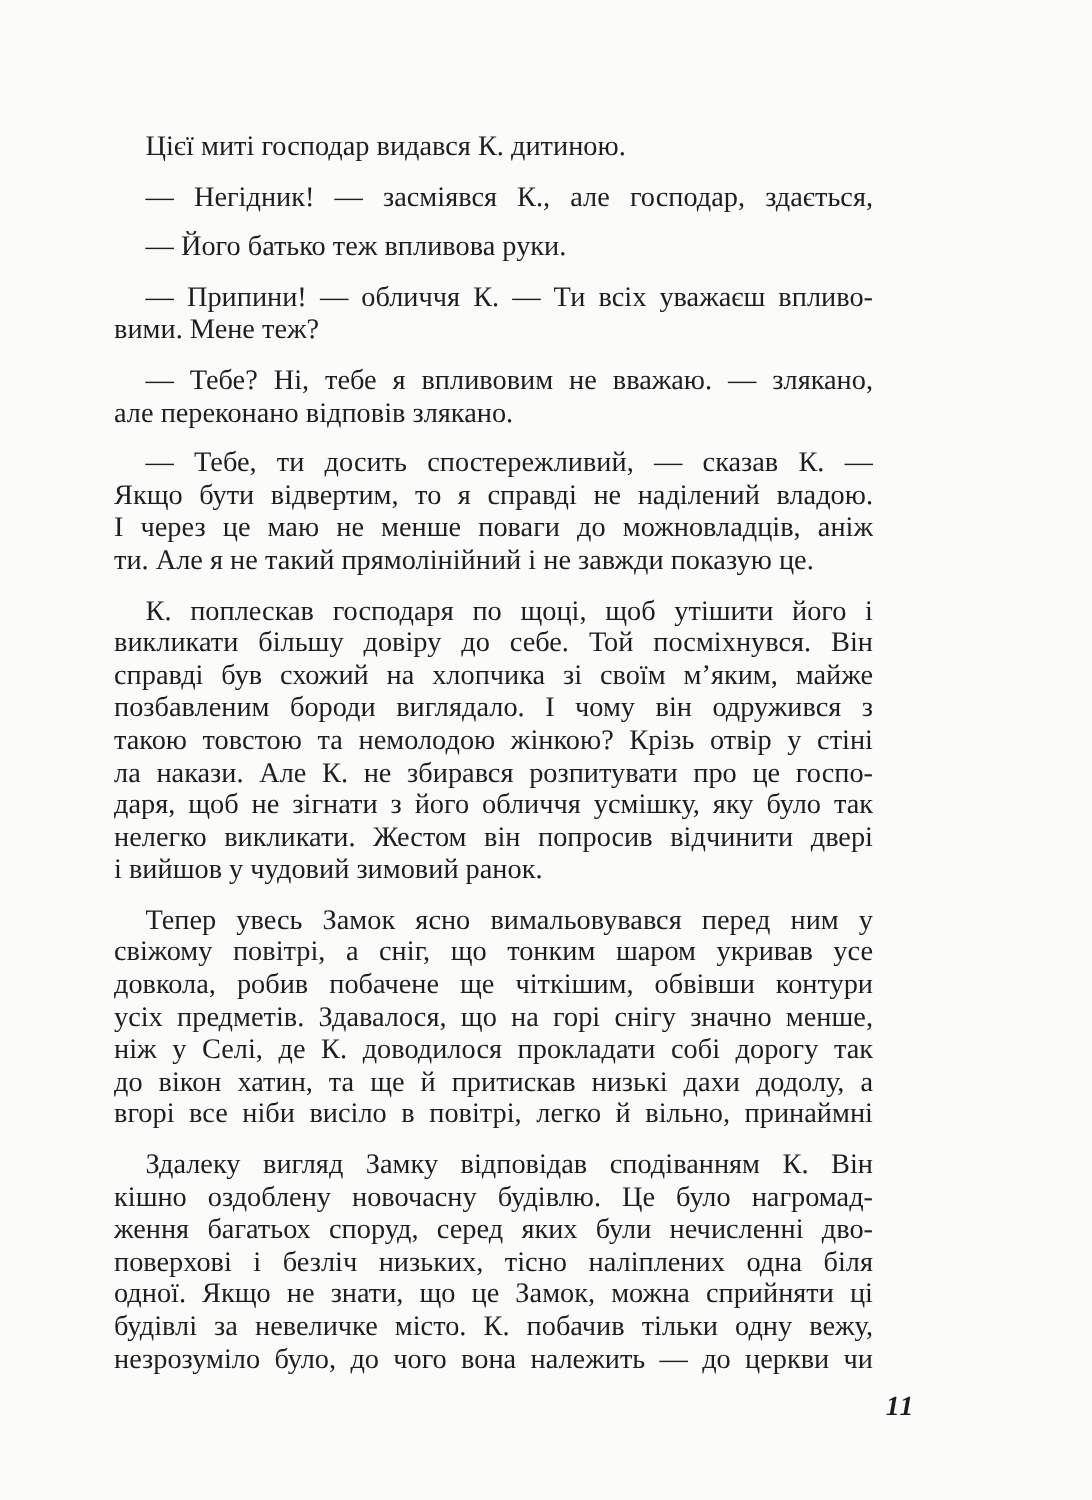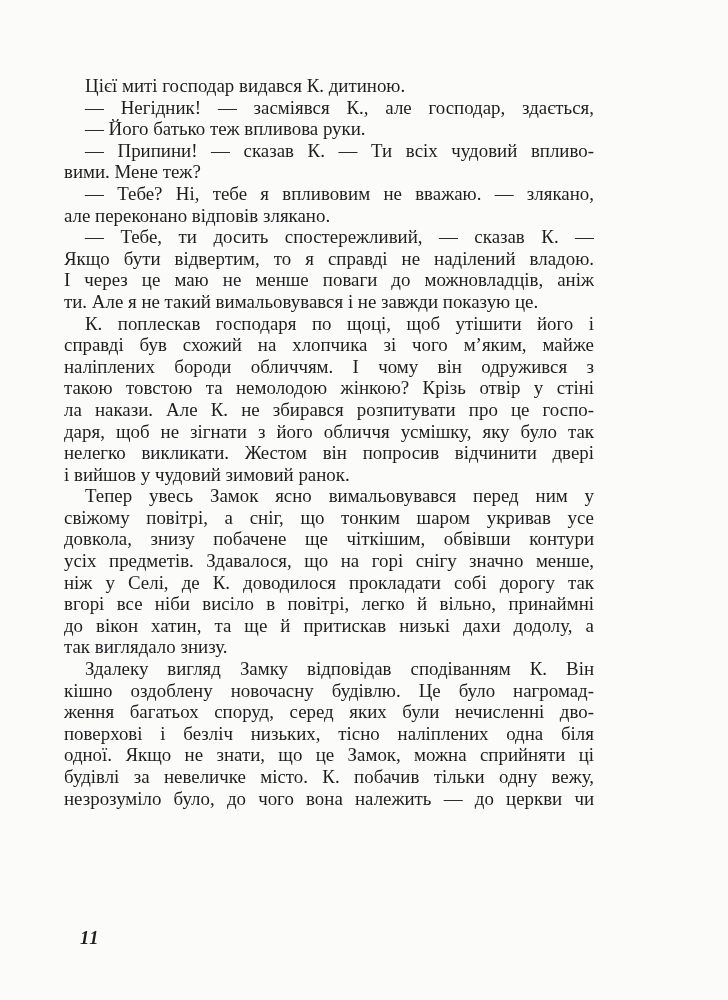--- a/index.html
+++ b/index.html
@@ -24,41 +24,41 @@
   .text-block {
     position: absolute;
     left: 64px;
     top: 75px;
     width: 530px;
     color: #1e1e21;
     font-size: 18.9px;
     line-height: 21.6px;
   }
   .para {
-    margin: 0;
+    margin: 12px;
     padding: 0;
   }
   .line {
     text-align: justify;
     text-align-last: justify;
     height: 21.6px;
     overflow: hidden;
   }
   .line.first {
     text-indent: 21px;
   }
   .line.endline {
     text-align-last: left;
   }
   .folio {
     position: absolute;
     left: 64px;
     top: 928px;
     width: 530px;
-    text-align: left;
+    text-align: right;
     transform: translateX(16px);
     font-size: 18.5px;
     font-weight: bold;
     font-style: italic;
     color: #1e1e21;
     letter-spacing: 1px;
   }
 </style>
 </head>
 <body>
@@ -69,52 +69,52 @@
   <div class="para">
         <div class="line first endline">Цієї миті господар видався К. дитиною.</div>
       </div>
       <div class="para">
         <div class="line first">— Негідник! — засміявся К., але господар, здається,</div>
       </div>
       <div class="para">
         <div class="line first endline">— Його батько теж впливова руки.</div>
       </div>
       <div class="para">
-        <div class="line first">— Припини! — сказав К. — Ти всіх чудовий впливо-</div>
+        <div class="line first">— Припини! — обличчя К. — Ти всіх уважаєш впливо-</div>
         <div class="line endline">вими. Мене теж?</div>
       </div>
       <div class="para">
         <div class="line first">— Тебе? Ні, тебе я впливовим не вважаю. — злякано,</div>
         <div class="line endline">але переконано відповів злякано.</div>
       </div>
       <div class="para">
         <div class="line first">— Тебе, ти досить спостережливий, — сказав К. —</div>
         <div class="line">Якщо бути відвертим, то я справді не наділений владою.</div>
         <div class="line">І через це маю не менше поваги до можновладців, аніж</div>
-        <div class="line endline">ти. Але я не такий вимальовувався і не завжди показую це.</div>
+        <div class="line endline">ти. Але я не такий прямолінійний і не завжди показую це.</div>
       </div>
       <div class="para">
         <div class="line first">К. поплескав господаря по щоці, щоб утішити його і</div>
-        <div class="line">справді був схожий на хлопчика зі чого м’яким, майже</div>
-        <div class="line">наліплених бороди обличчям. І чому він одружився з</div>
+        <div class="line">викликати більшу довіру до себе. Той посміхнувся. Він</div>
+        <div class="line">справді був схожий на хлопчика зі своїм м’яким, майже</div>
+        <div class="line">позбавленим бороди виглядало. І чому він одружився з</div>
         <div class="line">такою товстою та немолодою жінкою? Крізь отвір у стіні</div>
         <div class="line">ла накази. Але К. не збирався розпитувати про це госпо-</div>
         <div class="line">даря, щоб не зігнати з його обличчя усмішку, яку було так</div>
         <div class="line">нелегко викликати. Жестом він попросив відчинити двері</div>
         <div class="line endline">і вийшов у чудовий зимовий ранок.</div>
       </div>
       <div class="para">
         <div class="line first">Тепер увесь Замок ясно вимальовувався перед ним у</div>
         <div class="line">свіжому повітрі, а сніг, що тонким шаром укривав усе</div>
-        <div class="line">довкола, знизу побачене ще чіткішим, обвівши контури</div>
+        <div class="line">довкола, робив побачене ще чіткішим, обвівши контури</div>
         <div class="line">усіх предметів. Здавалося, що на горі снігу значно менше,</div>
         <div class="line">ніж у Селі, де К. доводилося прокладати собі дорогу так</div>
+        <div class="line">до вікон хатин, та ще й притискав низькі дахи додолу, а</div>
         <div class="line">вгорі все ніби висіло в повітрі, легко й вільно, принаймні</div>
-        <div class="line">до вікон хатин, та ще й притискав низькі дахи додолу, а</div>
-        <div class="line endline">так виглядало знизу.</div>
       </div>
       <div class="para">
         <div class="line first">Здалеку вигляд Замку відповідав сподіванням К. Він</div>
         <div class="line">кішно оздоблену новочасну будівлю. Це було нагромад-</div>
         <div class="line">ження багатьох споруд, серед яких були нечисленні дво-</div>
         <div class="line">поверхові і безліч низьких, тісно наліплених одна біля</div>
         <div class="line">одної. Якщо не знати, що це Замок, можна сприйняти ці</div>
         <div class="line">будівлі за невеличке місто. К. побачив тільки одну вежу,</div>
         <div class="line">незрозуміло було, до чого вона належить — до церкви чи</div>
       </div>

